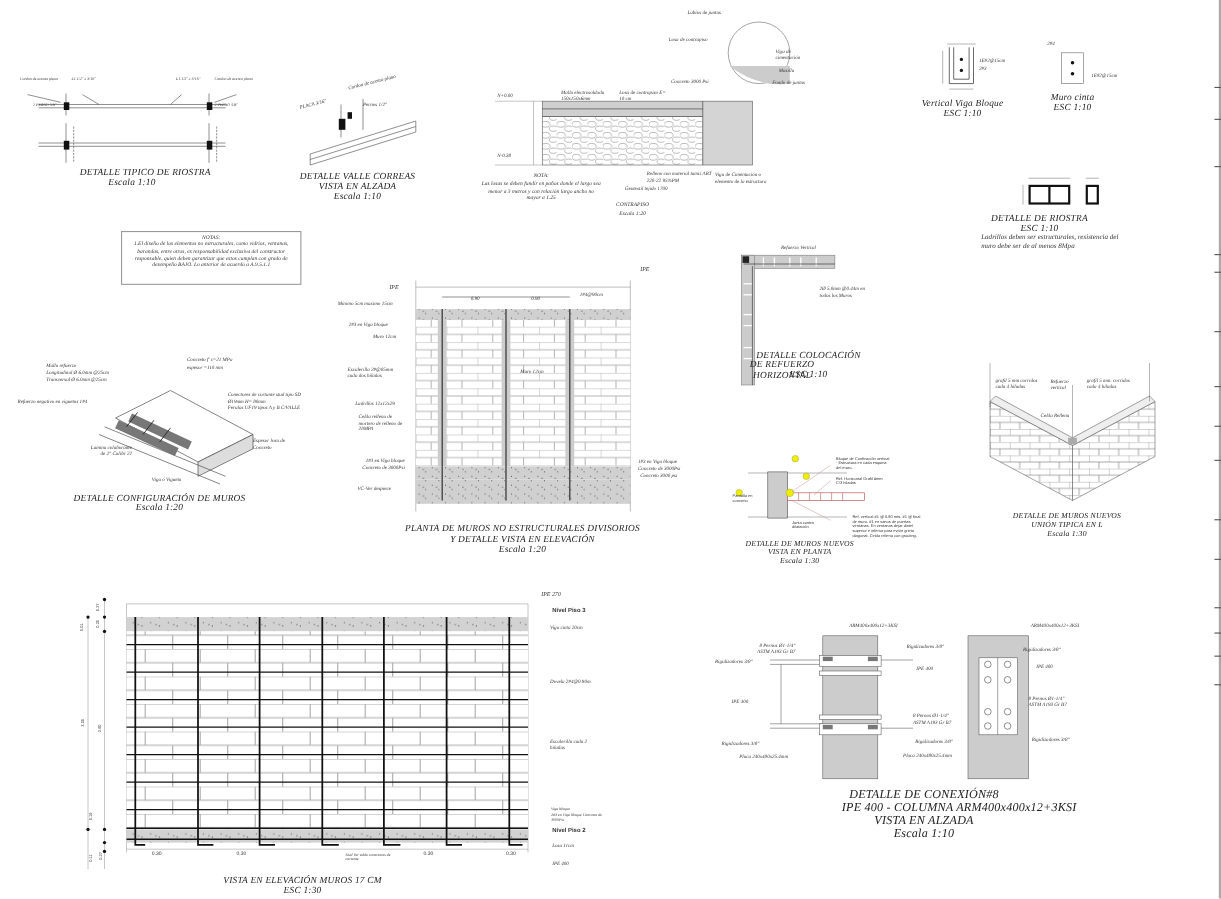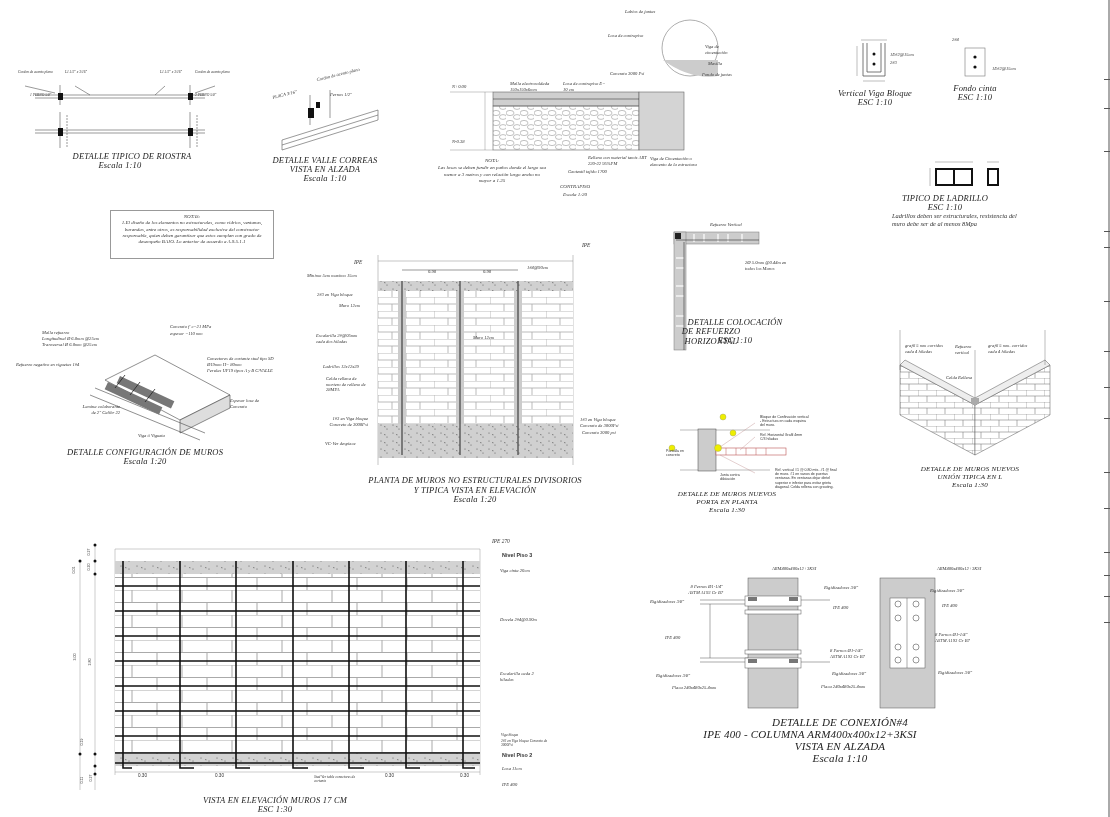--- a/index.html
+++ b/index.html
@@ -156,38 +156,38 @@
 <div>
   <svg style="left:962px;top:45px" width="30" height="35" viewBox="0 0 30 35">
     <rect x="3" y="3" width="20" height="28" fill="none" stroke="#777" stroke-width=".6"></rect>
     <g fill="#111">
         <circle cx="13" cy="12" r="1.6"></circle>
         <circle cx="13" cy="22" r="1.6"></circle>
       </g>
   </svg>
   <span class="lbl" style="left:952px;top:37px">2#4</span>
   <span class="lbl" style="left:992px;top:66px">1E#2@15cm</span>
-  <div class="abs title" style="left:945px;top:83px;width:60px">Fondo cinta</div>
+  <div class="abs title" style="left:945px;top:83px;width:60px">Muro cinta</div>
   <div class="abs title" style="left:945px;top:92px;width:60px">ESC 1:10</div>
 </div>
 
 <div>
   <svg style="left:905px;top:158px" width="95" height="32" viewBox="0 0 95 32">
     <rect x="30" y="10" width="38" height="18" fill="#111"></rect>
     <rect x="32" y="12" width="16" height="14" fill="#fff"></rect>
       <rect x="50" y="12" width="16" height="14" fill="#fff"></rect>
     <rect x="82" y="10" width="12" height="18" fill="#111"></rect>
       <rect x="84" y="12" width="8" height="14" fill="#fff"></rect>
     <g stroke="#555" stroke-width=".4">
         <line x1="30" y1="4" x2="68" y2="4"></line>
         <line x1="25" y1="10" x2="25" y2="28"></line>
         <line x1="82" y1="4" x2="94" y2="4"></line>
       </g>
   </svg>
-  <div class="abs title" style="left:895px;top:193px;width:100px">TIPICO DE LADRILLO</div>
+  <div class="abs title" style="left:895px;top:193px;width:100px">DETALLE DE RIOSTRA</div>
   <div class="abs title" style="left:895px;top:202px;width:100px">ESC 1:10</div>
   <div class="ladrillo-note" style="left:892px;top:212px;width:125px">Ladrillos deben ser estructurales, resistencia del muro debe ser de al menos 8Mpa</div>
 </div>
 
 <div class="notes-box" style="left:110px;top:210px;width:164px;height:49px">
   <div>NOTAS:</div>
   <div>1.El diseño de los elementos no estructurales, como vidrios, ventanas, barandas, entre otros, es responsabilidad exclusiva del constructor responsable, quien deben garantizar que estos cumplan con grado de desempeño BAJO. Lo anterior de acuerdo a A.9.5.1.1</div>
 </div>
 
 <div>
@@ -272,21 +272,21 @@
   <span class="lbl" style="left:339px;top:303px">Muro 12cm</span>
   <span class="lbl" style="left:473px;top:335px">Muro 12cm</span>
   <span class="lbl" style="left:316px;top:333px;white-space:normal;width:50px">Escalerilla 2#@05mm cada dos hiladas</span>
   <span class="lbl" style="left:323px;top:364px">Ladrillos 12x12x29</span>
   <span class="lbl" style="left:326px;top:376px;white-space:normal;width:40px">Celda rellena de mortero de relleno de 28MPA</span>
   <span class="lbl" style="left:318px;top:416px;white-space:normal;width:50px;text-align:right">1#3 en Viga bloque Concreto de 3000Psi</span>
   <span class="lbl" style="left:580px;top:417px;white-space:normal;width:45px">1#3 en Viga bloque Concreto de 3000Psi</span>
   <span class="lbl" style="left:582px;top:430px">Concreto 3000 psi</span>
   <span class="lbl" style="left:325px;top:441px">VC-Ver despiece</span>
   <div class="abs title" style="left:360px;top:475px;width:230px">PLANTA DE MUROS NO ESTRUCTURALES DIVISORIOS</div>
-  <div class="abs title" style="left:360px;top:485px;width:230px">Y TIPICA VISTA EN ELEVACIÓN</div>
+  <div class="abs title" style="left:360px;top:485px;width:230px">Y DETALLE VISTA EN ELEVACIÓN</div>
   <div class="abs title" style="left:360px;top:494px;width:230px">Escala 1:20</div>
 </div>
 
 <div>
   <svg style="left:672px;top:228px" width="90" height="125" viewBox="0 0 90 125">
     <g fill="#ccc" stroke="#777" stroke-width=".5">
       <rect x="2" y="4" width="85" height="12"></rect>
         <rect x="2" y="4" width="12" height="118"></rect>
     </g>
     <g stroke="#fff" stroke-width="1.2">
@@ -338,21 +338,21 @@
         <line x1="95" y1="32" x2="80" y2="45"></line>
         <line x1="95" y1="68" x2="60" y2="50"></line>
       </g>
   </svg>
   <span class="lbl sm sans" style="left:666px;top:449px;white-space:normal;width:25px">Pantalla en concreto</span>
   <span class="lbl sm sans" style="left:760px;top:415px;white-space:normal;width:50px">Bloque de Confinación vertical - Estructura en cada esquina del muro.</span>
   <span class="lbl sm sans" style="left:760px;top:433px;white-space:normal;width:45px">Ref. Horizontal Grafil 4mm C/3 hiladas</span>
   <span class="lbl sm sans" style="left:720px;top:473px;white-space:normal;width:25px">Junta contra dilatación</span>
   <span class="lbl sm sans" style="left:775px;top:468px;white-space:normal;width:63px">Ref. vertical #1 @ 0.80 mts. #1 @ final de muro. #1 en vanos de puertas ventanas. En ventanas dejar dintel superior e inferior para evitar grieta diagonal. Celda rellena con grouting.</span>
   <div class="abs title" style="left:672px;top:490px;width:110px;font-size:7px;line-height:8px">DETALLE DE MUROS NUEVOS</div>
-  <div class="abs title" style="left:672px;top:498px;width:110px;font-size:7px;line-height:8px">PORTA EN PLANTA</div>
+  <div class="abs title" style="left:672px;top:498px;width:110px;font-size:7px;line-height:8px">VISTA EN PLANTA</div>
   <div class="abs title" style="left:672px;top:506px;width:110px;font-size:7px;line-height:8px">Escala 1:30</div>
 </div>
 
 <div>
   <svg style="left:900px;top:330px" width="155" height="125" viewBox="0 0 155 125">
     <defs>
       <pattern id="brickL" width="18" height="12" patternUnits="userSpaceOnUse">
         <rect width="18" height="12" fill="#fff"></rect>
         <line x1="0" y1="0" x2="18" y2="0" stroke="#666" stroke-width=".5"></line>
           <line x1="0" y1="6" x2="18" y2="6" stroke="#666" stroke-width=".5"></line>
@@ -512,17 +512,17 @@
   <span class="lbl" style="left:824px;top:585px">Rigidizadores 3/8"</span>
   <span class="lbl" style="left:833px;top:605px">IPE 400</span>
   <span class="lbl" style="left:830px;top:648px;white-space:normal;width:42px">8 Pernos Ø1-1/4" ASTM A193 Gr B7</span>
   <span class="lbl" style="left:832px;top:671px">Rigidizadores 3/8"</span>
   <span class="lbl" style="left:821px;top:684px">Placa 240x480x25.4mm</span>
   <span class="lbl" style="left:937px;top:566px">ARM400x400x12+3KSI</span>
   <span class="lbl" style="left:930px;top:588px">Rigidizadores 3/8"</span>
   <span class="lbl" style="left:942px;top:603px">IPE 400</span>
   <span class="lbl" style="left:935px;top:632px;white-space:normal;width:42px">8 Pernos Ø1-1/4" ASTM A193 Gr B7</span>
   <span class="lbl" style="left:938px;top:670px">Rigidizadores 3/8"</span>
-  <div class="abs title big" style="left:700px;top:716px;width:280px">DETALLE DE CONEXIÓN#4</div>
-  <div class="abs title big" style="left:670px;top:728px;width:280px">IPE 400 - COLUMNA ARM400x400x12+3KSI</div>
+  <div class="abs title big" style="left:700px;top:716px;width:280px">DETALLE DE CONEXIÓN#8</div>
+  <div class="abs title big" style="left:732px;top:728px;width:280px">IPE 400 - COLUMNA ARM400x400x12+3KSI</div>
   <div class="abs title big" style="left:700px;top:740px;width:280px">VISTA EN ALZADA</div>
   <div class="abs title big" style="left:700px;top:752px;width:280px">Escala 1:10</div>
 </div>
 
 </body></html>

